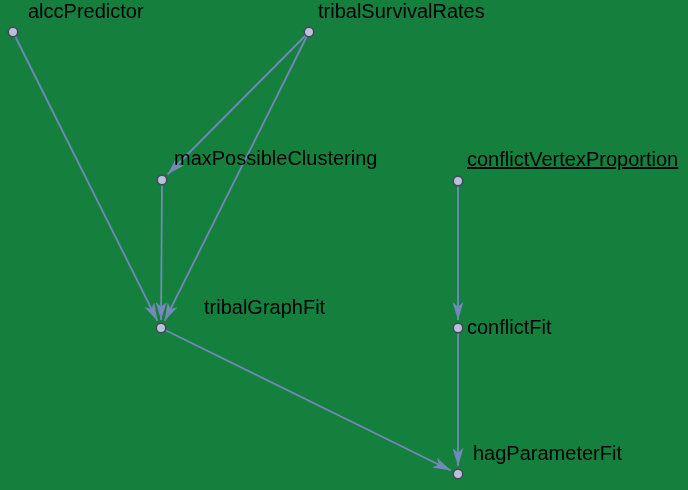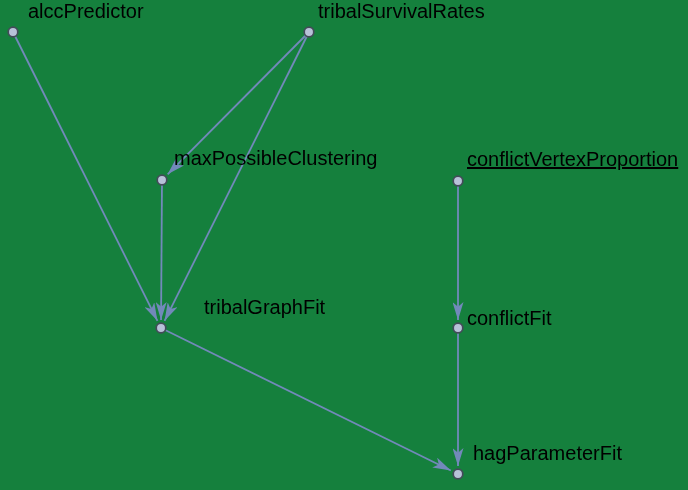--- a/index.html
+++ b/index.html
@@ -54,16 +54,16 @@
       <circle cx="161" cy="328" r="4.8" fill="#b7c2d8" stroke="#434b59" stroke-width="1.7"></circle>
       <circle cx="458" cy="328" r="4.8" fill="#b7c2d8" stroke="#434b59" stroke-width="1.7"></circle>
       <circle cx="458" cy="474" r="4.8" fill="#b7c2d8" stroke="#434b59" stroke-width="1.7"></circle>
     </svg>
   <div id="labels">
       <div class="vlabel" style="left: 28px; top: 11px; color: rgb(0, 0, 0);">alccPredictor</div>
       <div class="vlabel" style="left: 318px; top: 11px; color: rgb(0, 0, 0);">tribalSurvivalRates</div>
       <div class="vlabel" style="left: 174px; top: 158px; color: rgb(0, 0, 0);">maxPossibleClustering</div>
       <div class="vlabel" style="left: 467px; top: 159px; color: rgb(0, 0, 0); text-decoration: underline;">conflictVertexProportion</div>
       <div class="vlabel" style="left: 172px; top: 307px; color: rgb(0, 0, 0); margin-left: 32px;">tribalGraphFit</div>
-      <div class="vlabel" style="left: 467px; top: 318px; color: rgb(0, 0, 0);">conflictFit</div>
+      <div class="vlabel" style="left: 467px; top: 327px; color: rgb(0, 0, 0);">conflictFit</div>
       <div class="vlabel" style="left: 473px; top: 453px; color: rgb(0, 0, 0);">hagParameterFit</div>
     </div>
 </div>
 
 </body></html>

